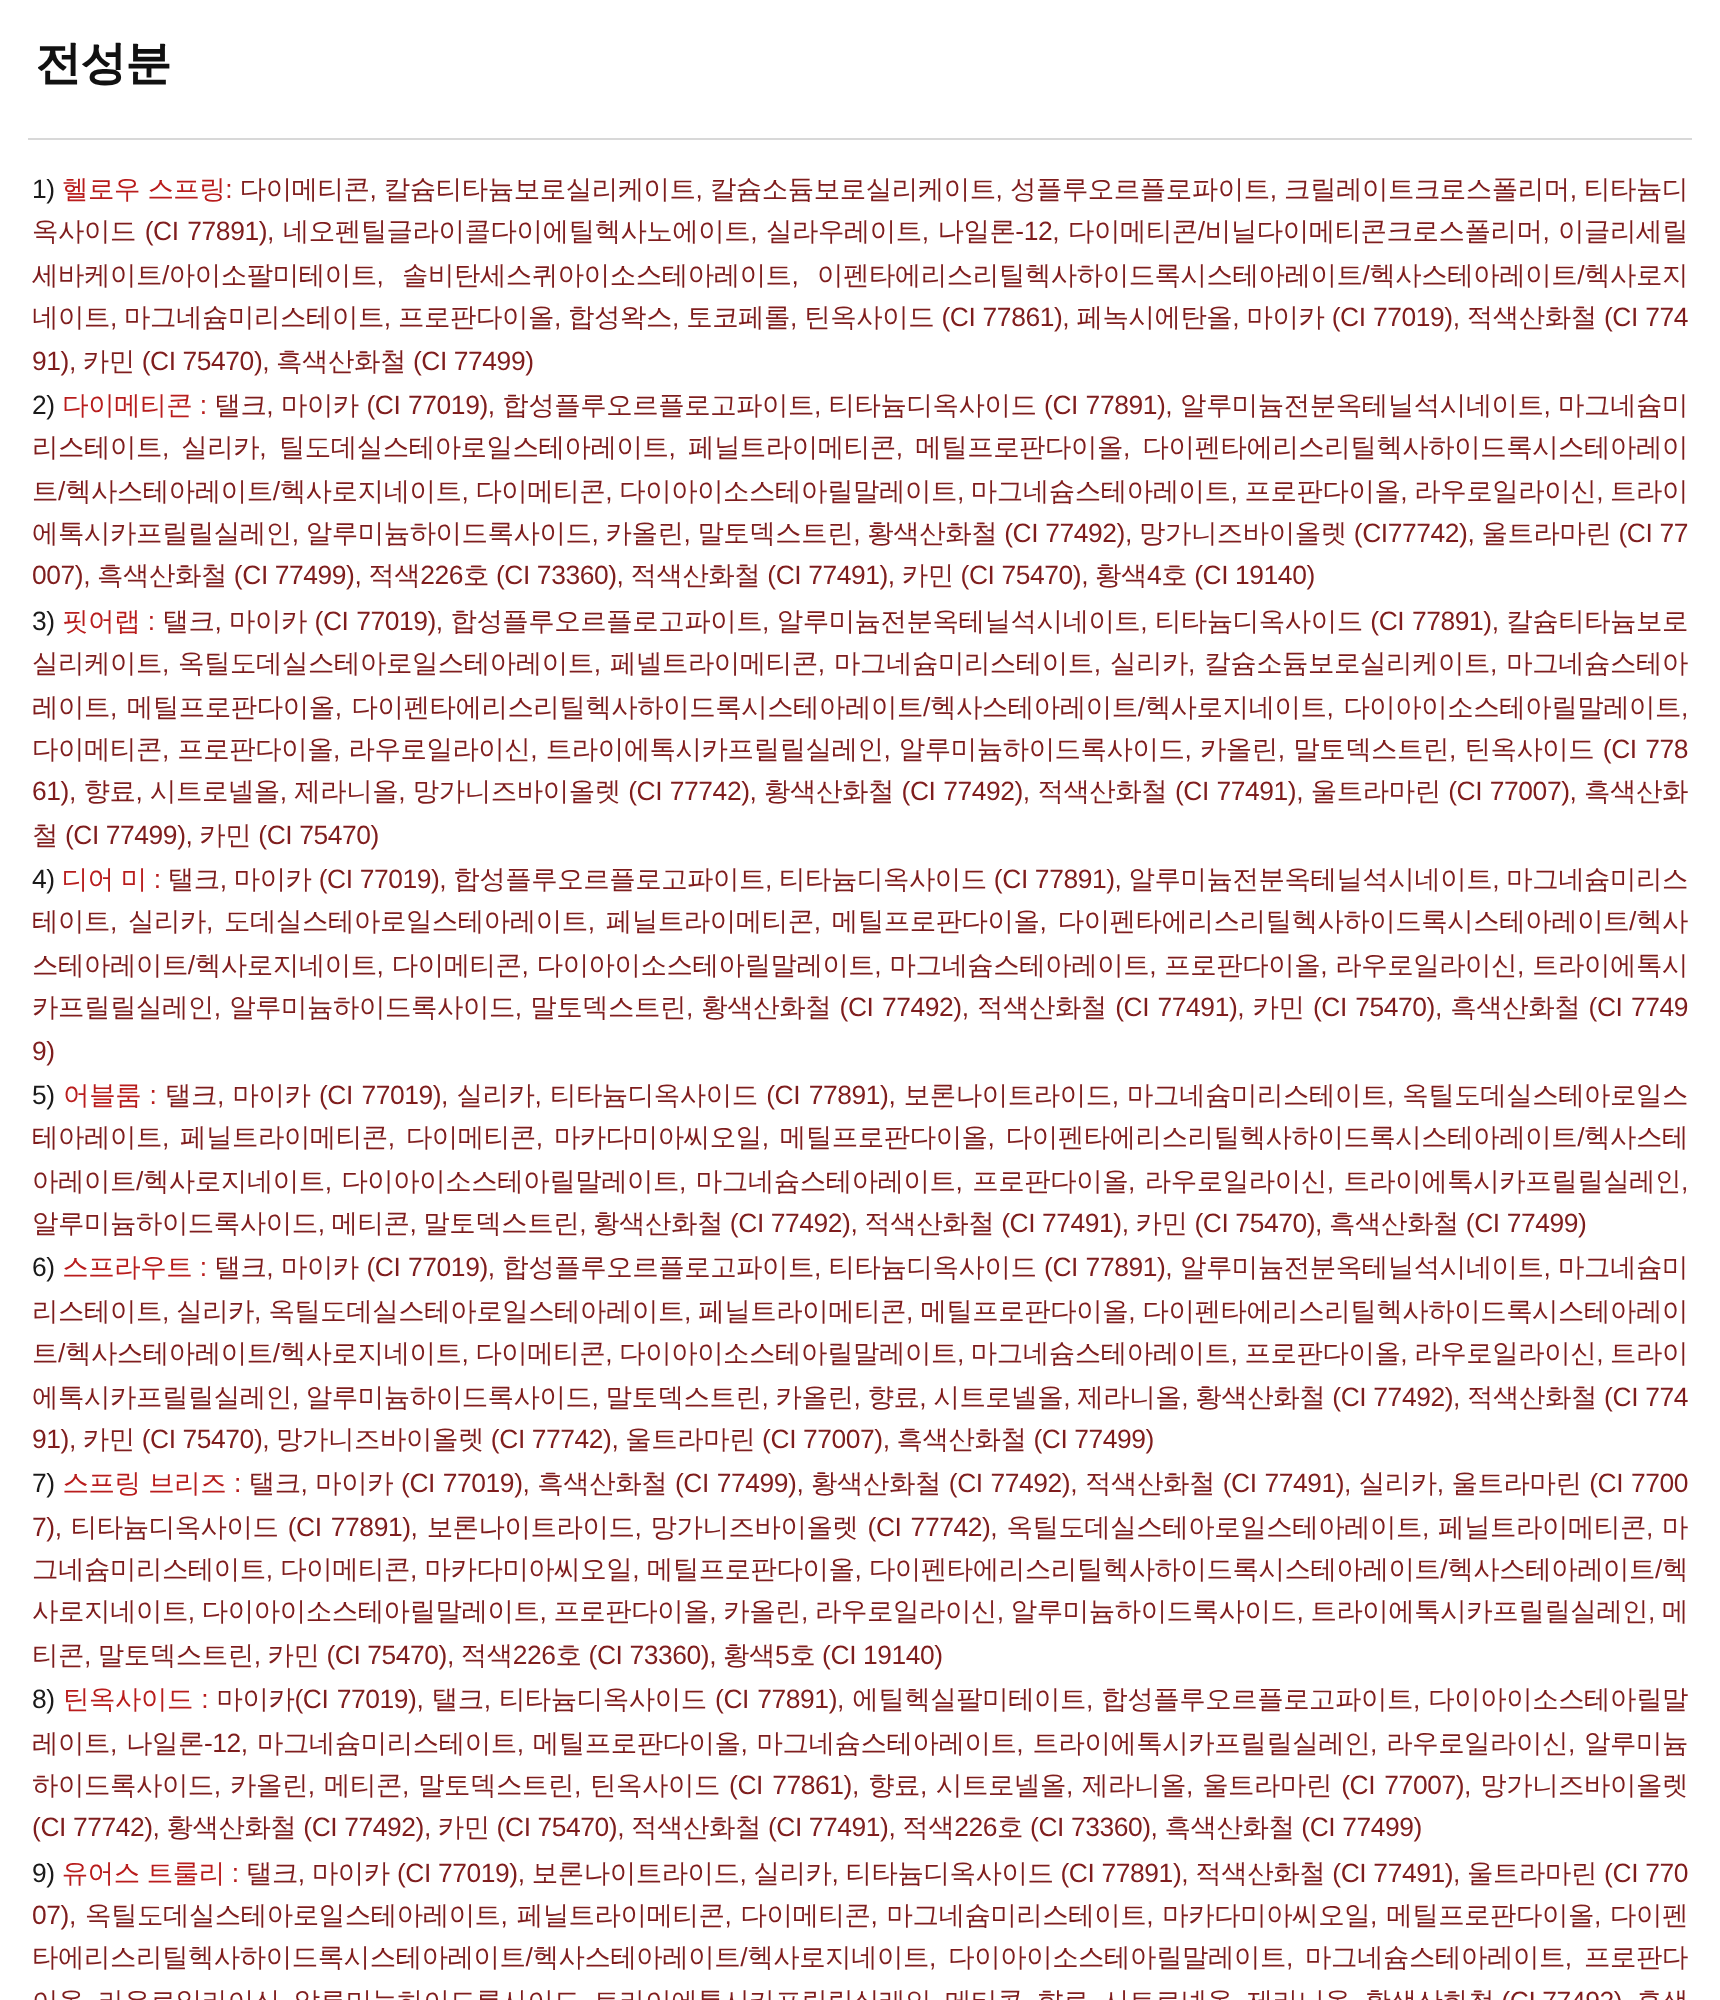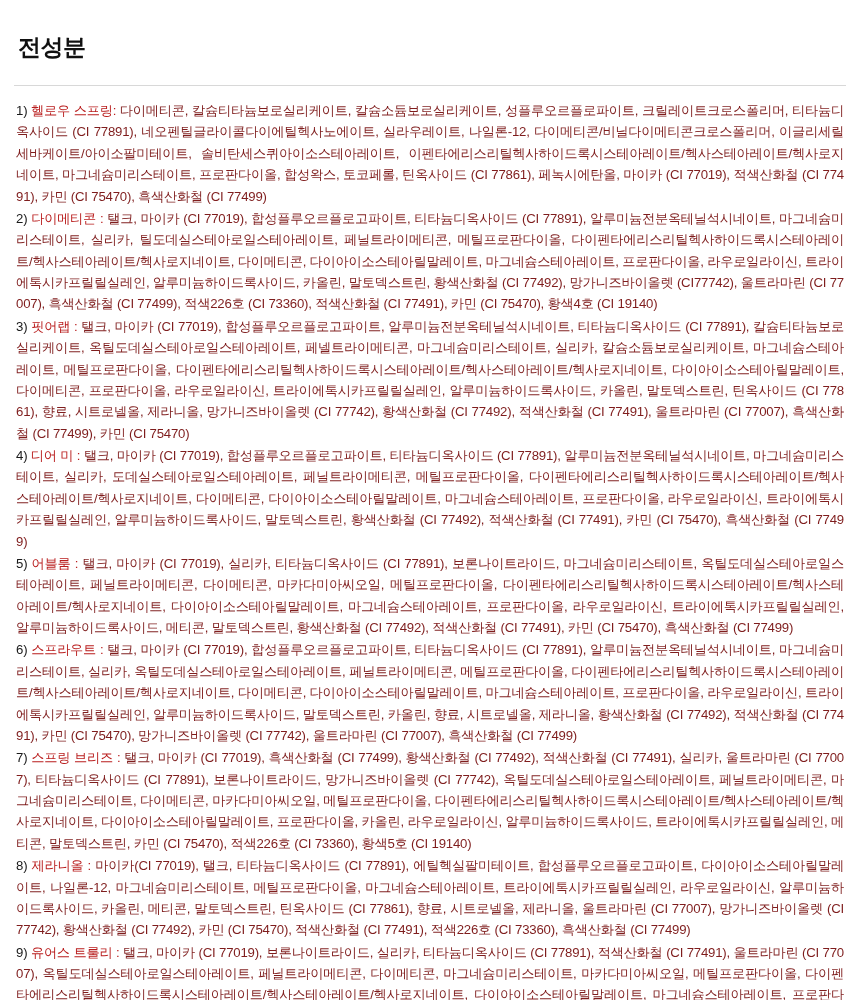--- a/index.html
+++ b/index.html
@@ -11,21 +11,21 @@
     width: 860px;
     min-height: 1000px;
     font-family: "Liberation Sans", "DejaVu Sans", sans-serif;
     color: #222222;
   }
   .page {
     width: 860px;
     box-sizing: border-box;
   }
   .page-header {
-    padding: 32px 16px 16px 16px;
+    padding: 16px 16px 16px 16px;
   }
   .page-title {
     font-size: 23px;
     font-weight: bold;
     color: #111111;
     letter-spacing: -0.5px;
     margin: 0;
     padding-left: 2px;
   }
   .divider {
@@ -105,21 +105,21 @@
     </p>
 
     <p class="ingredient-entry">
       <span class="entry-index">7)</span>
       <span class="entry-name">스프링 브리즈 :</span>
       <span class="entry-body">탤크, 마이카 (CI 77019), 흑색산화철 (CI 77499), 황색산화철 (CI 77492), 적색산화철 (CI 77491), 실리카, 울트라마린 (CI 77007), 티타늄디옥사이드 (CI 77891), 보론나이트라이드, 망가니즈바이올렛 (CI 77742), 옥틸도데실스테아로일스테아레이트, 페닐트라이메티콘, 마그네슘미리스테이트, 다이메티콘, 마카다미아씨오일, 메틸프로판다이올, 다이펜타에리스리틸헥사하이드록시스테아레이트/헥사스테아레이트/헥사로지네이트, 다이아이소스테아릴말레이트, 프로판다이올, 카올린, 라우로일라이신, 알루미늄하이드록사이드, 트라이에톡시카프릴릴실레인, 메티콘, 말토덱스트린, 카민 (CI 75470), 적색226호 (CI 73360), 황색5호 (CI 19140)</span>
     </p>
 
     <p class="ingredient-entry">
       <span class="entry-index">8)</span>
-      <span class="entry-name">제라니올 :</span>
+      <span class="entry-name">틴옥사이드 :</span>
       <span class="entry-body">마이카(CI 77019), 탤크, 티타늄디옥사이드 (CI 77891), 에틸헥실팔미테이트, 합성플루오르플로고파이트, 다이아이소스테아릴말레이트, 나일론-12, 마그네슘미리스테이트, 메틸프로판다이올, 마그네슘스테아레이트, 트라이에톡시카프릴릴실레인, 라우로일라이신, 알루미늄하이드록사이드, 카올린, 메티콘, 말토덱스트린, 틴옥사이드 (CI 77861), 향료, 시트로넬올, 제라니올, 울트라마린 (CI 77007), 망가니즈바이올렛 (CI 77742), 황색산화철 (CI 77492), 카민 (CI 75470), 적색산화철 (CI 77491), 적색226호 (CI 73360), 흑색산화철 (CI 77499)</span>
     </p>
 
     <p class="ingredient-entry">
       <span class="entry-index">9)</span>
       <span class="entry-name">유어스 트룰리 :</span>
       <span class="entry-body">탤크, 마이카 (CI 77019), 보론나이트라이드, 실리카, 티타늄디옥사이드 (CI 77891), 적색산화철 (CI 77491), 울트라마린 (CI 77007), 옥틸도데실스테아로일스테아레이트, 페닐트라이메티콘, 다이메티콘, 마그네슘미리스테이트, 마카다미아씨오일, 메틸프로판다이올, 다이펜타에리스리틸헥사하이드록시스테아레이트/헥사스테아레이트/헥사로지네이트, 다이아이소스테아릴말레이트, 마그네슘스테아레이트, 프로판다이올, 라우로일라이신, 알루미늄하이드록사이드, 트라이에톡시카프릴릴실레인, 메티콘, 향료, 시트로넬올, 제라니올, 황색산화철 (CI 77492), 흑색산화철 (CI 77499)</span>
     </p>
 
   </div>

